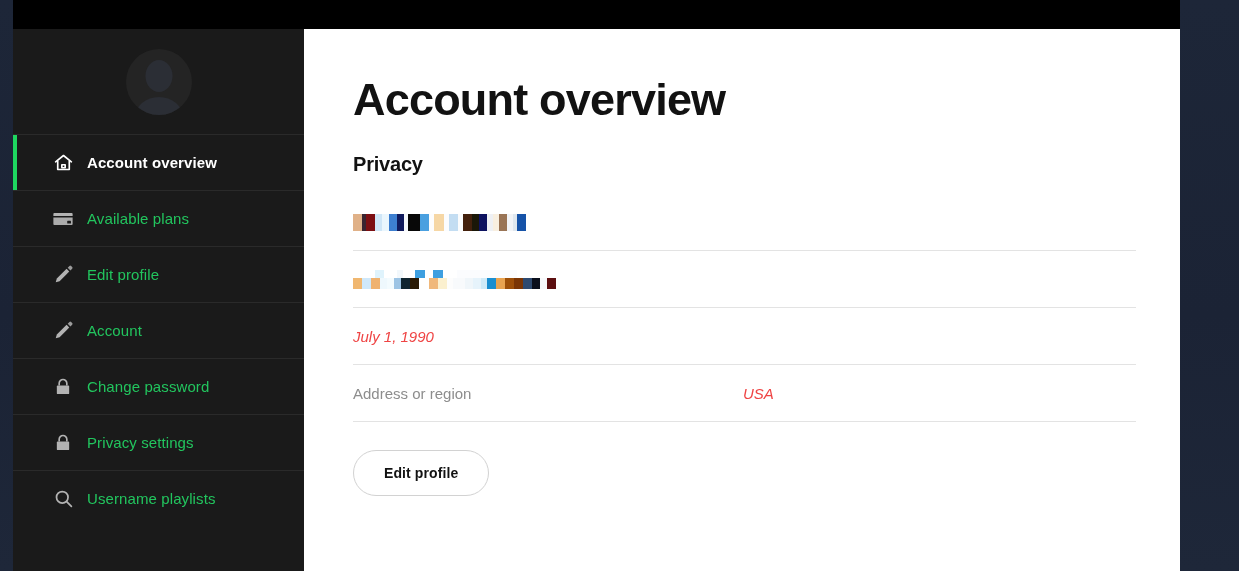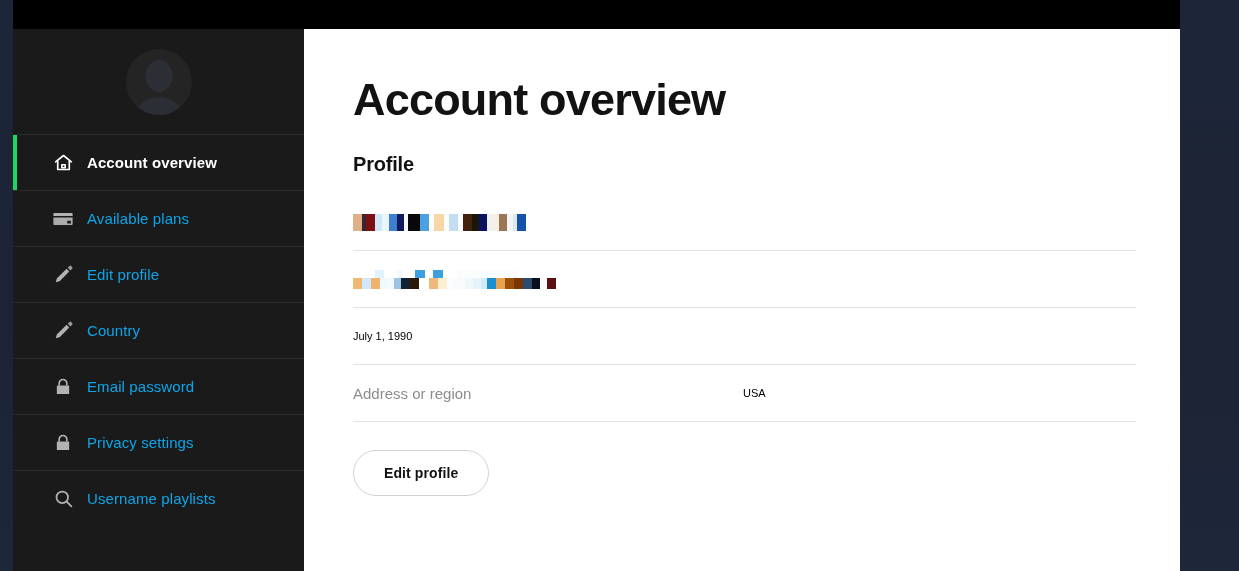--- a/index.html
+++ b/index.html
@@ -129,21 +129,21 @@
     display: flex;
     align-items: center;
     justify-content: center;
     margin-left: 26px;
     color: #b3b3b3;
   }
   .nav-item.active .nav-icon { color: #ffffff; }
   .nav-icon svg { display: block; }
   .nav-label {
     font-size: 15px;
-    color: #0ea5e9;
+    color: #22c55e;
     letter-spacing: 0.1px;
   }
   .nav-item.active .nav-label {
     color: #ffffff;
     font-weight: bold;
   }
 
   
   #main {
     flex: 1 1 auto;
@@ -183,22 +183,23 @@
     box-sizing: border-box;
   }
   .profile-row:last-child { }
   .row-label {
     width: 390px;
     flex: 0 0 390px;
     font-size: 15px;
     color: #8d8d8d;
   }
   .row-value {
-    font-size: 11px;
-    color: #000000;
+    font-size: 15px;
+    color: #ef4444;
+    font-style: italic;
   }
 
   
   .redaction {
     display: flex;
     align-items: flex-end;
     height: 17px;
     gap: 0;
   }
   .redaction span {
@@ -282,32 +283,32 @@
         </div>
 
         <div class="nav-item">
           <span class="accent-bar"></span>
           <span class="nav-icon">
             <svg width="21" height="21" viewBox="0 0 24 24" fill="currentColor">
               <path d="M3.1 20.9l1.3-4.4 11.1-11.1 3.1 3.1L7.5 19.6 3.1 20.9z"></path>
               <path d="M16.8 4.3l2-2a1.3 1.3 0 0 1 1.9 0l1.2 1.2a1.3 1.3 0 0 1 0 1.9l-2 2-3.1-3.1z" opacity="0.85"></path>
             </svg>
           </span>
-          <span class="nav-label">Country</span>
+          <span class="nav-label">Account</span>
         </div>
 
         <div class="nav-item">
           <span class="accent-bar"></span>
           <span class="nav-icon">
             <svg width="20" height="20" viewBox="0 0 24 24" fill="none" stroke="currentColor" stroke-width="2">
               <path d="M7.4 10.3V7.6a4.6 4.6 0 1 1 9.2 0v2.7"></path>
               <rect x="4.6" y="10.3" width="14.8" height="10.1" rx="1" fill="currentColor" stroke="none"></rect>
             </svg>
           </span>
-          <span class="nav-label">Email password</span>
+          <span class="nav-label">Change password</span>
         </div>
 
 
         <div class="nav-item">
           <span class="accent-bar"></span>
           <span class="nav-icon">
             <svg width="20" height="20" viewBox="0 0 24 24" fill="none" stroke="currentColor" stroke-width="2">
               <path d="M7.4 10.3V7.6a4.6 4.6 0 1 1 9.2 0v2.7"></path>
               <rect x="4.6" y="10.3" width="14.8" height="10.1" rx="1" fill="currentColor" stroke="none"></rect>
             </svg>
@@ -327,21 +328,21 @@
         </div>
 
       </div>
     </nav>
 
     <main id="main">
       <div id="main-inner">
 
         <h1 id="page-title">Account overview</h1>
 
-        <h2 id="section-title">Profile</h2>
+        <h2 id="section-title">Privacy</h2>
 
         <div id="profile-table">
 
           <div class="profile-row">
             <div class="row-value">
               <div class="redaction" id="redaction-username">
                   <span style="width: 9px; background: rgb(224, 177, 136);"></span>
                   <span style="width: 4px; background: rgb(58, 36, 48);"></span>
                   <span style="width: 9px; background: rgb(125, 15, 18);"></span>
                   <span style="width: 7px; background: rgb(207, 230, 247);"></span>

